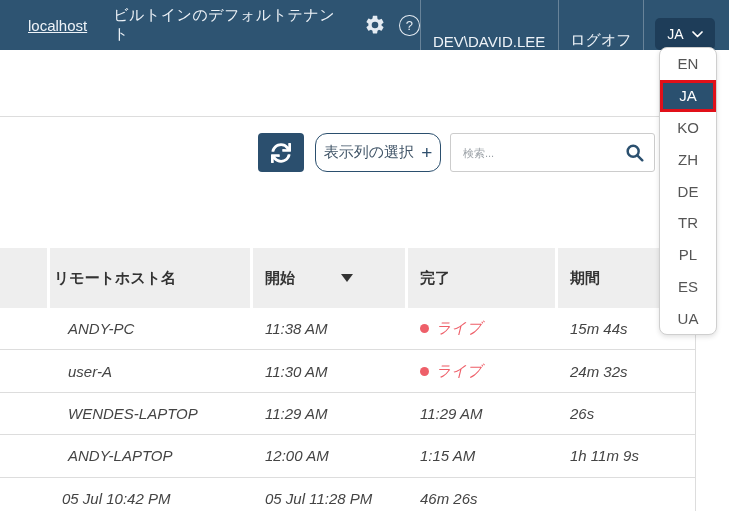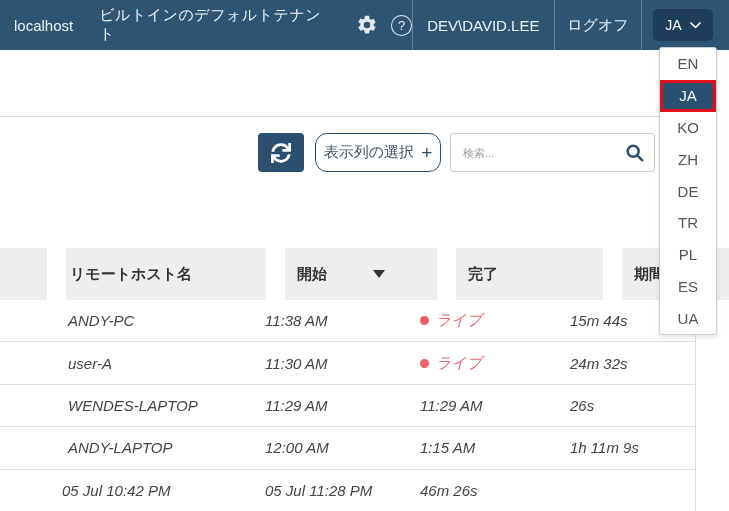--- a/index.html
+++ b/index.html
@@ -4,40 +4,40 @@
 <style>
   * { margin:0; padding:0; box-sizing:border-box; }
   html,body { width:729px; height:511px; background:#fff; overflow:hidden;
               font-family:"Liberation Sans","DejaVu Sans",sans-serif; }
   .page { position:relative; width:729px; height:511px; background:#fff; }
 
   
   .topbar { position:absolute; top:0; left:0; width:729px; height:50px;
             background:#2e5472; display:flex; align-items:center; color:#eef3f8;
             font-size:15px; z-index:5; }
-  .tb-host { margin-left:14px; }
+  .tb-host { margin-left:28px;text-decoration:underline; }
   .tb-tenant { margin-left:26px; letter-spacing:.5px; }
   .tb-icon { margin-left:20px; display:flex; align-items:center; cursor:pointer; }
   .tb-gear svg { display:block; }
   .tb-help { width:21px; height:21px; border:1.6px solid #e4ebf2; border-radius:50%;
              display:flex; align-items:center; justify-content:center; font-size:13px;
              margin-left:13px; color:#e4ebf2; }
   .tb-spacer { flex:1; }
-  .tb-sec { height:50px; display:flex; align-items:center; justify-content:center;
+  .tb-sec { height:50px; display:flex; align-items:flex-end; justify-content:center;
             border-left:1px solid rgba(255,255,255,.28); }
   .tb-sec-user { width:142px; }
   .tb-sec-logoff { width:88px; cursor:pointer; }
   .tb-sec-lang { width:88px; justify-content:flex-start; padding-left:11px; }
   .lang-btn { background:#1e3d59; border:none; border-radius:5px; color:#fff;
               font-size:14px; padding:8px 12px; display:flex; align-items:center;
               gap:8px; cursor:pointer; font-family:inherit; }
 
   
   .lang-menu { position:absolute; top:47px; left:659px; width:58px; background:#fff;
-               border:1px solid #cfcfcf; border-radius:3px; z-index:20;
+               border:1px solid #cfcfcf; border-radius:8px; z-index:20;
                box-shadow:0 2px 5px rgba(0,0,0,.12); }
   .lang-item { height:31.8px; display:flex; align-items:center; justify-content:center;
                font-size:15px; color:#555; cursor:pointer; }
   .lang-item.selected { background:#2a506f; color:#fff; border:3px solid #e11019; }
 
   
   .hr-line { position:absolute; top:116px; left:0; width:695px; height:0;
              border-top:1px solid #ddd; }
   .refresh-btn { position:absolute; top:133px; left:258px; width:46px; height:39px;
                  background:#2b4f6e; border:none; border-radius:4px; cursor:pointer;
@@ -51,21 +51,21 @@
                  border:1px solid #ccc; border-radius:3px; background:#fff;
                  display:flex; align-items:center; }
   .search-wrap input { flex:1; border:none; outline:none; font-size:11px; color:#333;
                        padding:0 6px 0 12px; font-family:inherit; background:transparent; min-width:0; }
   .search-wrap input::placeholder { color:#9aa0a6; }
   .search-icon { margin-right:10px; display:flex; cursor:pointer; }
 
   
   .table { position:absolute; top:248px; left:0; width:695px; font-size:15px; }
   .thead, .trow { display:grid; grid-template-columns:50px 203px 155px 150px 137px; }
-  .thead { height:52px;gap:16px; }
+  .thead { height:60px; }
   .th { background:#eee; color:#333; font-weight:bold; display:flex; align-items:center;
         border-right:3px solid #fff; padding-left:12px; cursor:pointer; }
   .th.c0 { padding-left:0; cursor:default; }
   .th.c1 { padding-left:4px; }
   .th.c4 { border-right:none; }
   .sort-caret { width:0; height:0; border-left:6.5px solid transparent;
                 border-right:6.5px solid transparent; border-top:8px solid #333;
                 margin-left:46px; }
   .trow { height:42.4px; border-bottom:1px solid #ddd; color:#444; background:#fff;font-style:italic; }
   .td { display:flex; align-items:center; padding-left:12px; }

